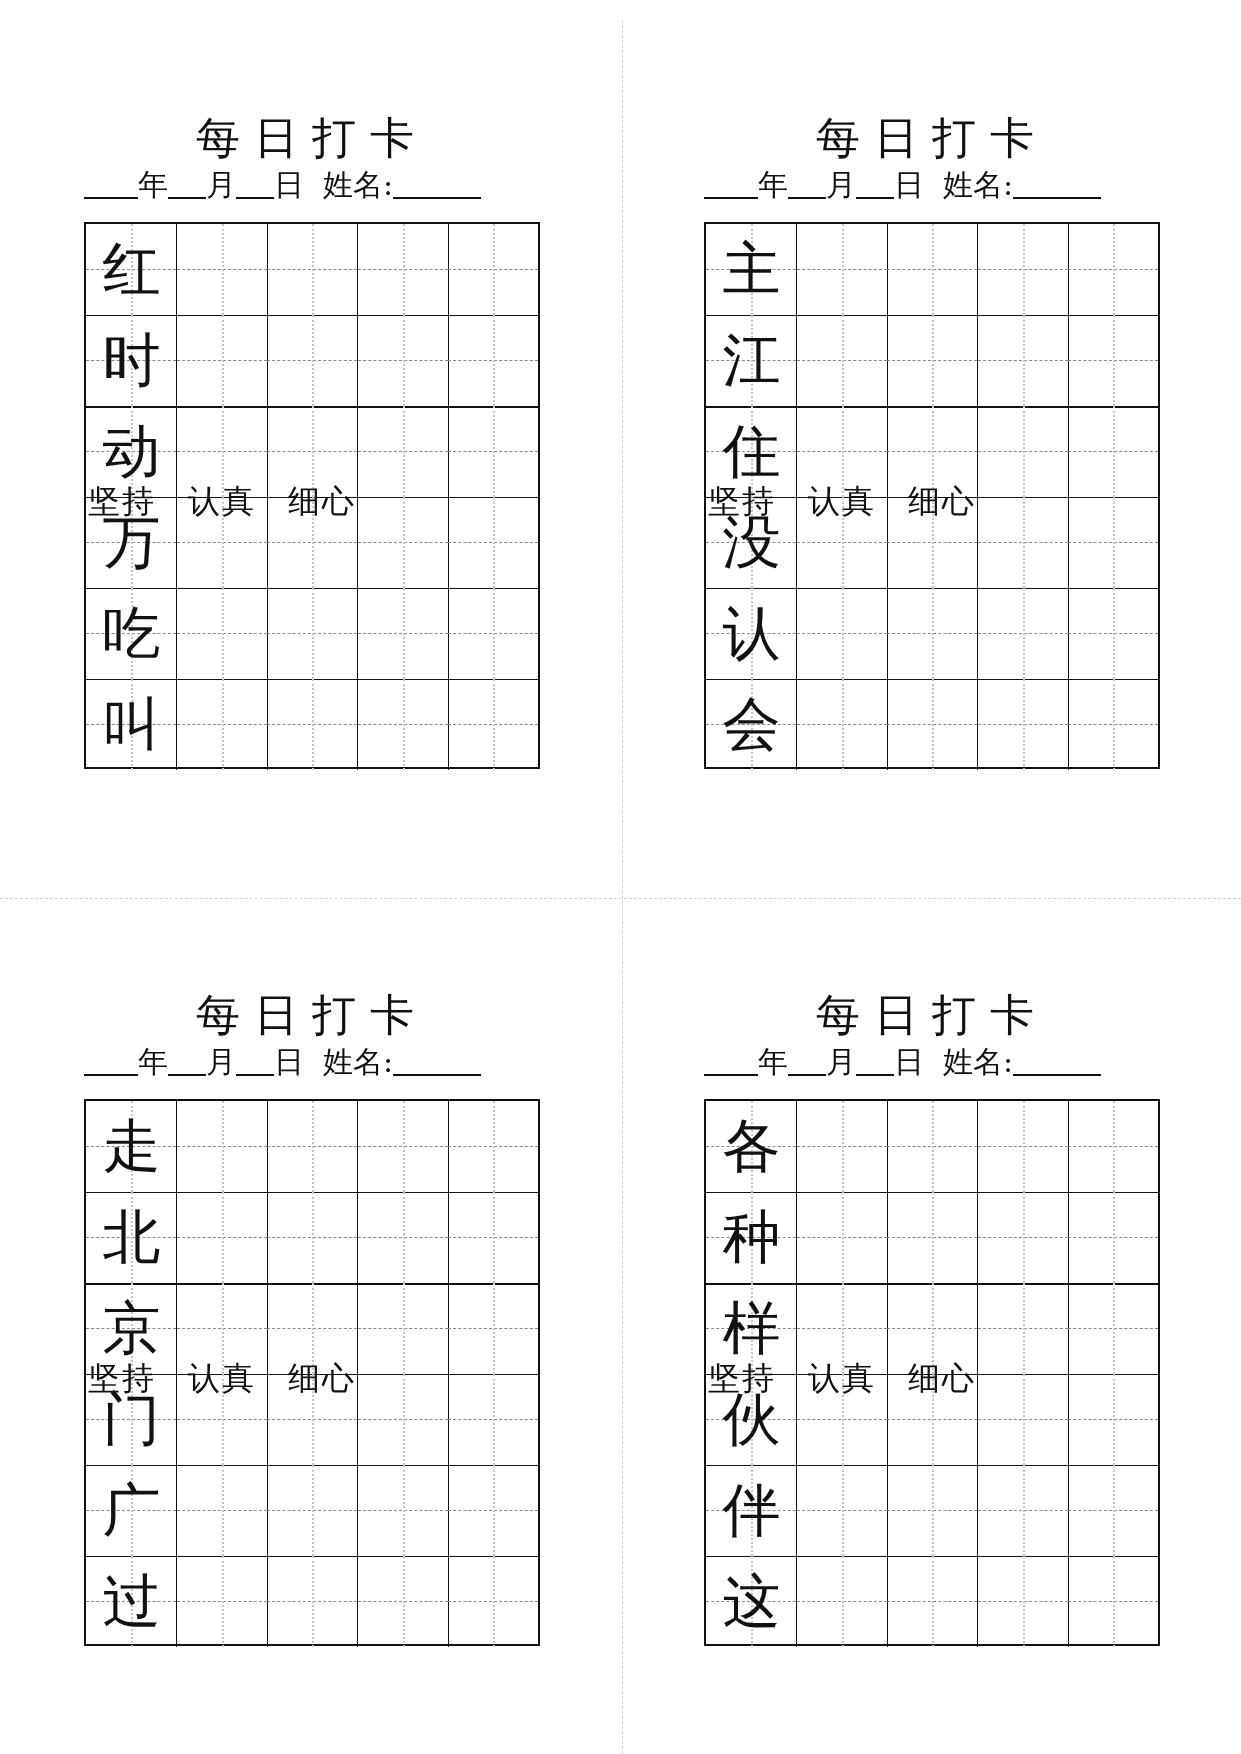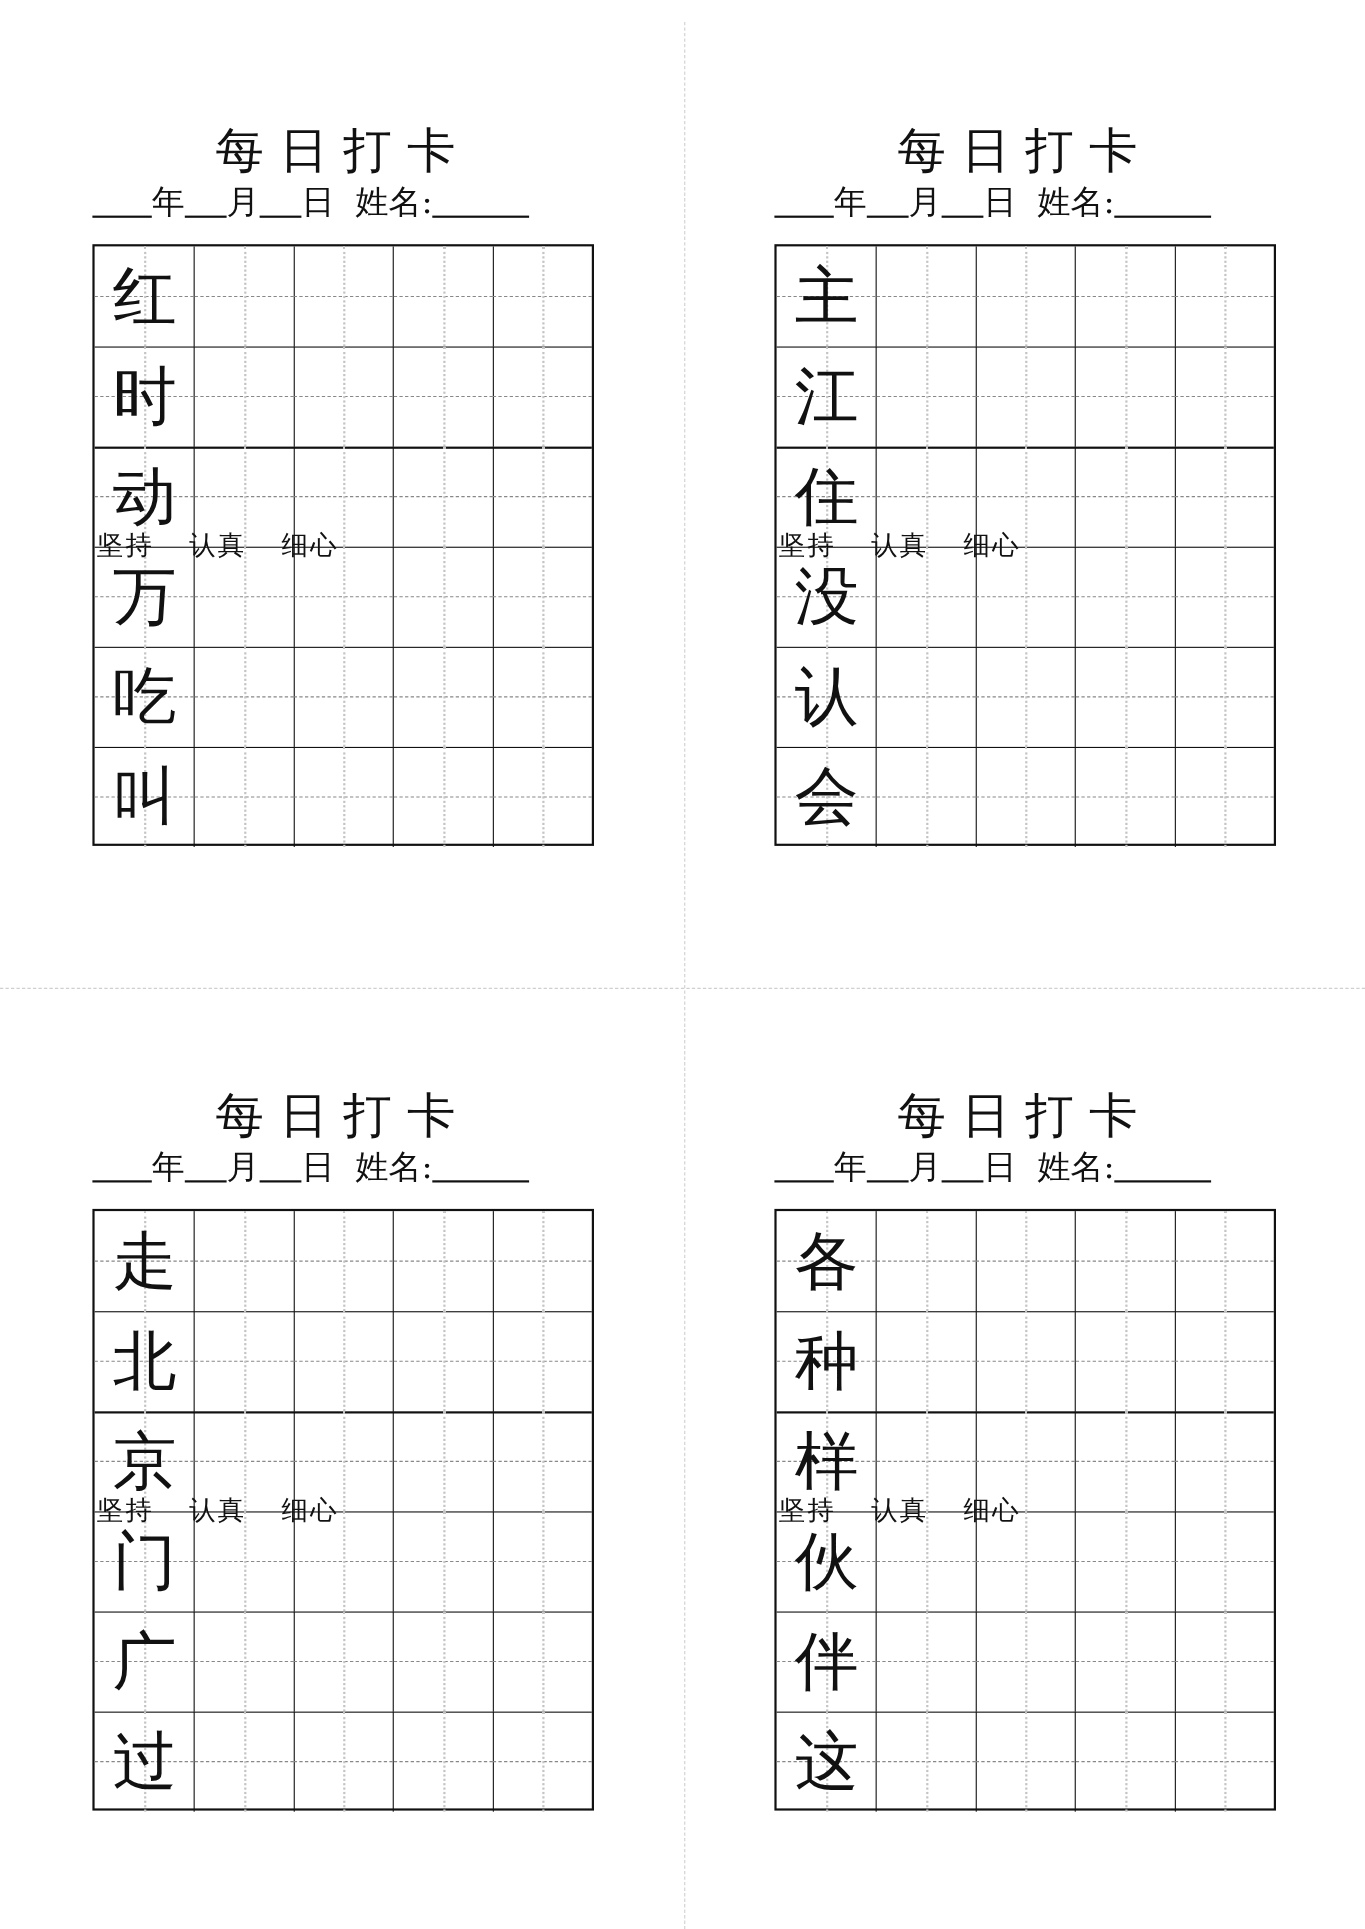--- a/index.html
+++ b/index.html
@@ -21,21 +21,21 @@
   .row { position: absolute; left: 0; width: 452px; height: 91px; }
   .cell { position: absolute; top: 0; width: 91px; height: 91px; box-sizing: border-box; }
   .cell .hmid { position: absolute; left: 0; right: 0; top: 45px; border-top: 1px dashed #888; }
   .cell .vmid { position: absolute; top: 0; bottom: 0; left: 45px; border-left: 2px dotted #c4c4c4; }
   .cell.sep { border-right: 1px solid #111; }
   .row.sep { border-bottom: 1px solid #111; }
   .row.thick { border-bottom: 2px solid #111; }
   .char { position: absolute; left: 0; top: 0; width: 91px; height: 91px; text-align: center;
           line-height: 91px; font-size: 58px; z-index: 2; }
   .footer { position: absolute; left: 4px; top: 480px; }
-  .footer span { font-size: 24px; margin-right: 32px; letter-spacing: 2px; }
+  .footer span { font-size: 32px; margin-right: 32px; letter-spacing: 2px; }
 </style>
 </head>
 <body>
 
 <div class="vdivider"></div>
 <div class="hdivider"></div>
 
 <div id="cards">
   <div class="card" style="left: 84px; top: 0px;">
     <div class="title">每日打卡</div>

